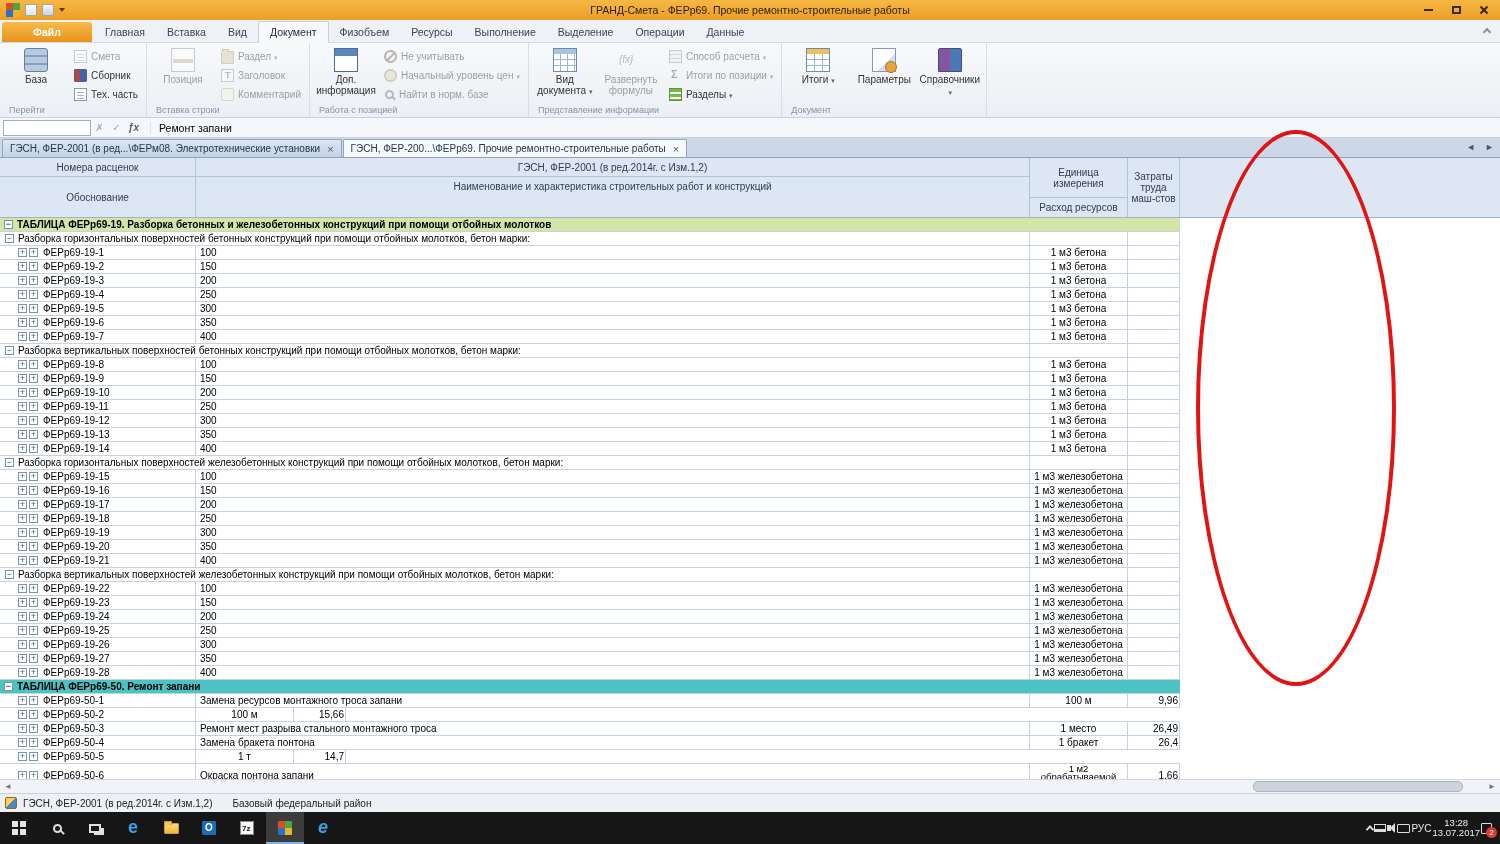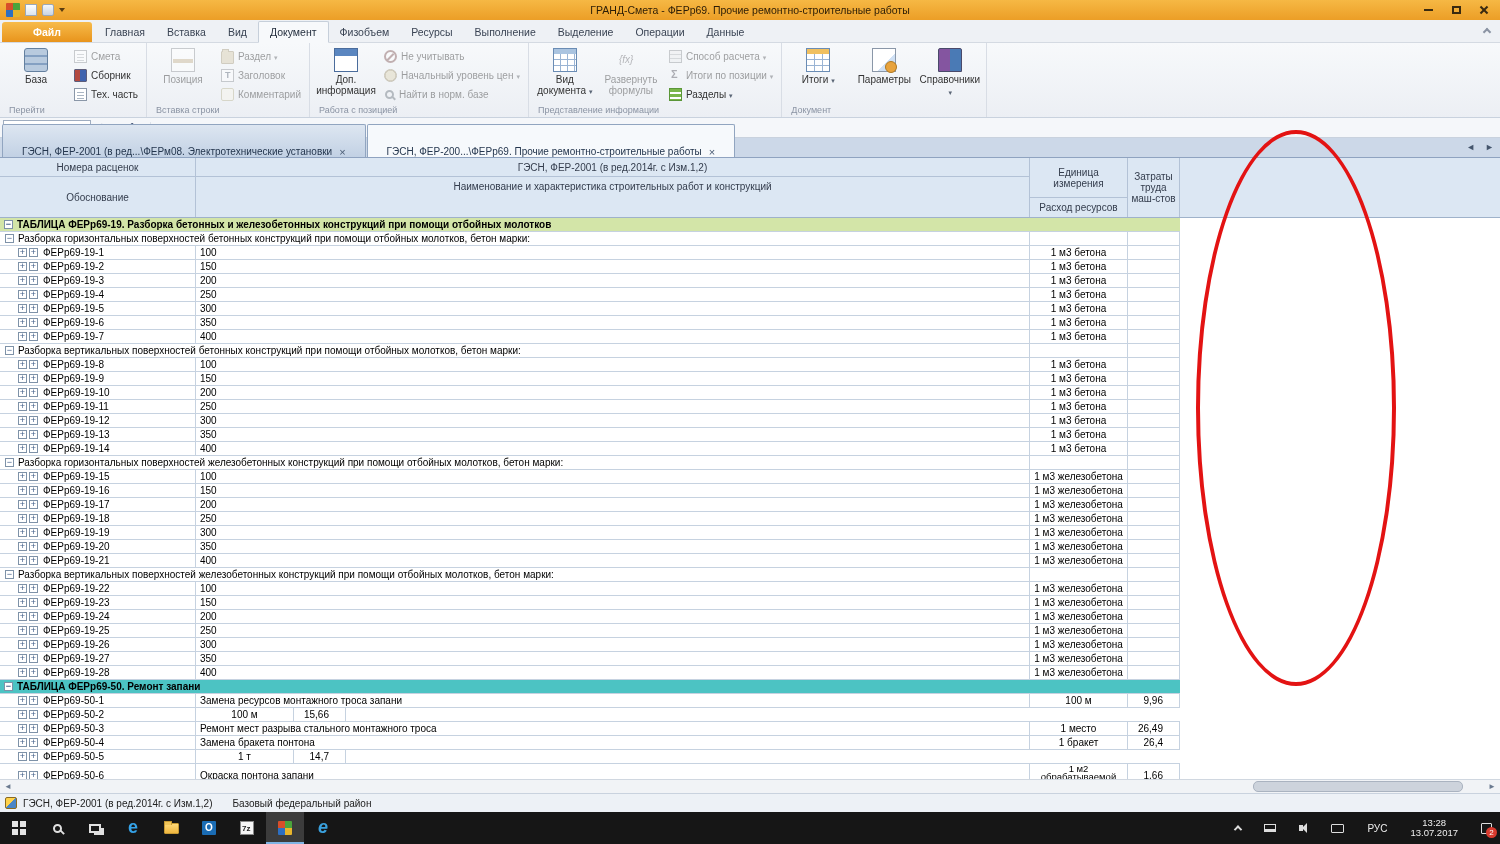--- a/index.html
+++ b/index.html
@@ -80,21 +80,21 @@
 .finput{width:88px;height:16px;background:#fff;border:1px solid #9fadc0;margin-left:3px}
 .fbtn{width:17px;text-align:center;color:#9aa6b6;font-size:10px}
 .fb-x::before{content:"✗"}
 .fb-ok::before{content:"✓"}
 .fb-fx{color:#4a5c7c;font-style:italic;font-weight:bold}
 .fb-fx::before{content:"ƒx"}
 .fvalue{margin-left:8px;padding-left:8px;border-left:1px solid #dde3ea;color:#000}
 
 
 .dbar{height:20px;background:#ccd8e8;display:flex;align-items:flex-end;padding-left:2px;border-bottom:1px solid #8fa3c0;position:relative}
-.dtab{height:33px;display:flex;align-items:flex-end;padding:0 19px;font-size:10px;color:#24364e;background:linear-gradient(#dde6f1,#c2d1e4);border:1px solid #91a5c0;border-bottom:none;border-radius:2px 2px 0 0;margin-right:1px;white-space:nowrap}
+.dtab{height:18px;display:flex;align-items:center;padding:0 7px;font-size:10px;color:#24364e;background:linear-gradient(#dde6f1,#c2d1e4);border:1px solid #91a5c0;border-bottom:none;border-radius:2px 2px 0 0;margin-right:1px;white-space:nowrap}
 .dtab.active{background:#f6f9fc}
 .dclose{margin-left:7px;color:#4a5c74;font-size:11px;line-height:10px}
 .dnav{position:absolute;right:6px;top:4px;display:flex;gap:10px;color:#44556c;font-size:9px}
 .dnav-l::before{content:"◄"}
 .dnav-r::before{content:"►"}
 
 
 .main{position:relative;height:621px;overflow:hidden;background:#fff;font-size:10px;color:#000}
 .thead{height:60px;display:flex;background:#dce7f3;color:#333c4c;border-bottom:1px solid #9fb2ca}
 .th{border-right:1px solid #b3c2d6;display:flex;flex-direction:column;text-align:center}
@@ -104,21 +104,21 @@
 .th3{width:98px}.th3 .top{flex:1;border-bottom:1px solid #b3c2d6}.th3 .bot{height:19px}
 .th4{width:52px;justify-content:center}
 .th4 .cell{flex:1}
 .tbody{width:1180px}
 .trow{display:flex;height:14px;border-bottom:1px solid #c6d2e0;background:#fff;align-items:stretch}
 .trow.tall{height:24px}
 .c{flex:none;border-right:1px solid #c6d2e0;overflow:hidden;white-space:nowrap;display:flex;align-items:center}
 .c1{width:196px;padding-left:18px}
 .c2{width:834px;padding-left:4px}
 .c3{width:98px;justify-content:center;text-align:center}
-.c4{width:52px;justify-content:flex-end;padding-right:16px}
+.c4{width:52px;justify-content:flex-end;padding-right:1px}
 .tall .c3{white-space:normal;line-height:8px;font-size:9.5px;align-items:flex-start;padding-top:1px}
 .pm{width:9px;height:9px;border:1px solid #7e92a8;background:#fff;color:#44618a;font-size:9px;line-height:7px;text-align:center;flex:none;margin-right:2px}
 .code{margin-left:3px}
 .srow{width:1180px;font-weight:bold;padding-left:4px;display:flex;align-items:center}
 .srow .pm{margin-right:4px}
 .srow.green{background:#d3e5a8}
 .srow.teal{background:#4cc3c3}
 .grow .gleft{width:1030px;display:flex;align-items:center;padding-left:5px;border-right:1px solid #c6d2e0;overflow:hidden;white-space:nowrap}
 .grow .gleft .pm{margin-right:4px}
 
@@ -148,21 +148,21 @@
 .app-taskview{width:12px;height:9px;border:2px solid #e0e0e0;box-shadow:4px 3px 0 -1px #e0e0e0}
 .app-edge::before{content:"e";color:#35a3e8;font-size:18px;font-weight:bold;line-height:14px}
 .app-folder{width:15px;height:11px;background:linear-gradient(#ffd978,#f0b73f);border:1px solid #c79a33;border-radius:1px}
 .app-folder::before{content:"";position:absolute;top:-3px;left:-1px;width:6px;height:3px;background:#f0c457;border:1px solid #c79a33;border-bottom:none;border-radius:1px 1px 0 0}
 .app-outlook{width:14px;height:14px;background:#1a6cb4;border-radius:1px}
 .app-outlook::before{content:"O";position:absolute;left:3px;top:1px;color:#fff;font-size:10px;font-weight:bold}
 .app-7z{width:14px;height:14px;background:#f5f5f5;border:1px solid #888}
 .app-7z::before{content:"7z";position:absolute;left:1px;top:2px;font-size:8px;font-weight:bold;color:#222}
 .app-grand{width:14px;height:14px;background-image:linear-gradient(90deg,#d84e2a 0 50%,#4ba43c 50% 100%),linear-gradient(90deg,#2d6fc2 0 50%,#e8b52c 50% 100%);background-size:100% 7px;background-position:0 0,0 7px;background-repeat:no-repeat;border-radius:1px}
 .app-ie::before{content:"e";color:#3aa0dc;font-size:18px;font-weight:bold;font-style:italic;line-height:14px}
-.tray{margin-left:auto;display:flex;align-items:center;gap:23px;padding-right:8px;color:#eee;font-size:10px}
+.tray{margin-left:auto;display:flex;align-items:center;gap:1px;padding-right:8px;color:#eee;font-size:10px}
 .ti{display:inline-block;position:relative}
 .ti-chev{width:6px;height:6px;border-left:2px solid #ddd;border-top:2px solid #ddd;transform:rotate(45deg) translate(1px,1px)}
 .ti-net{width:12px;height:8px;border:1px solid #ddd;border-bottom-width:3px}
 .ti-vol{width:4px;height:6px;background:#ddd;margin-right:5px}
 .ti-vol::after{content:"";position:absolute;left:3px;top:-2px;border-top:5px solid transparent;border-bottom:5px solid transparent;border-right:5px solid #ddd}
 .ti-kbd{width:13px;height:9px;border:1px solid #ddd;border-radius:1px}
 .ti-ac{width:11px;height:11px;border:1px solid #ddd;border-radius:1px}
 .badge{position:absolute;right:-6px;bottom:-5px;background:#d83b2f;color:#fff;border-radius:50%;width:11px;height:11px;font-size:8px;line-height:11px;text-align:center}
 .clock{text-align:center;font-size:9.5px;line-height:10.5px}
 </style>

